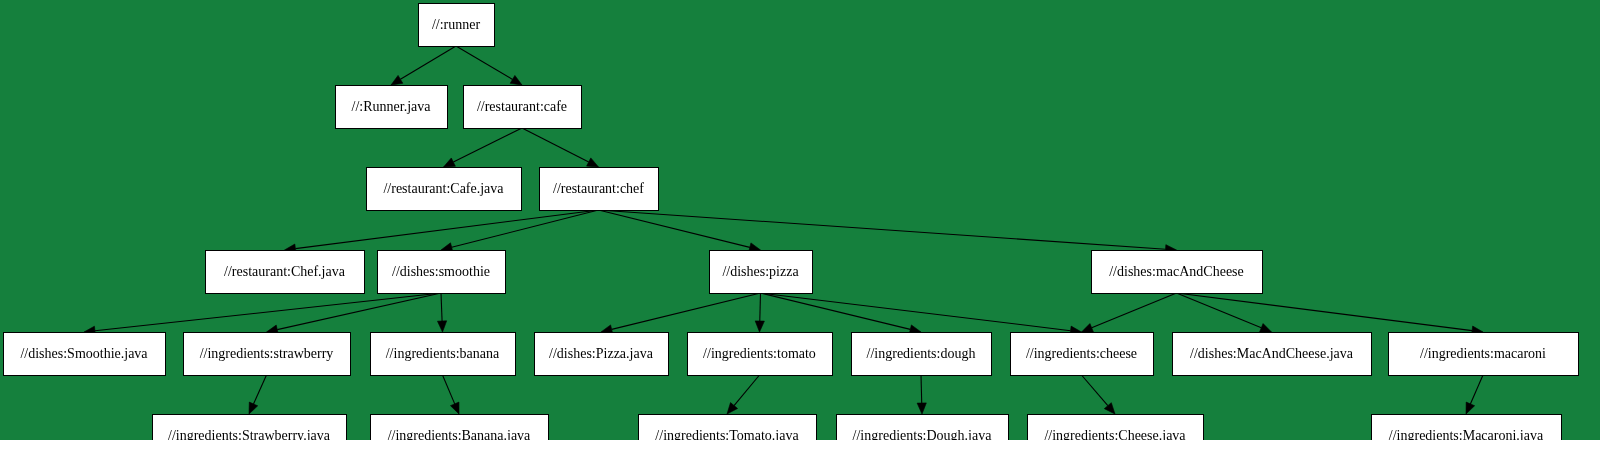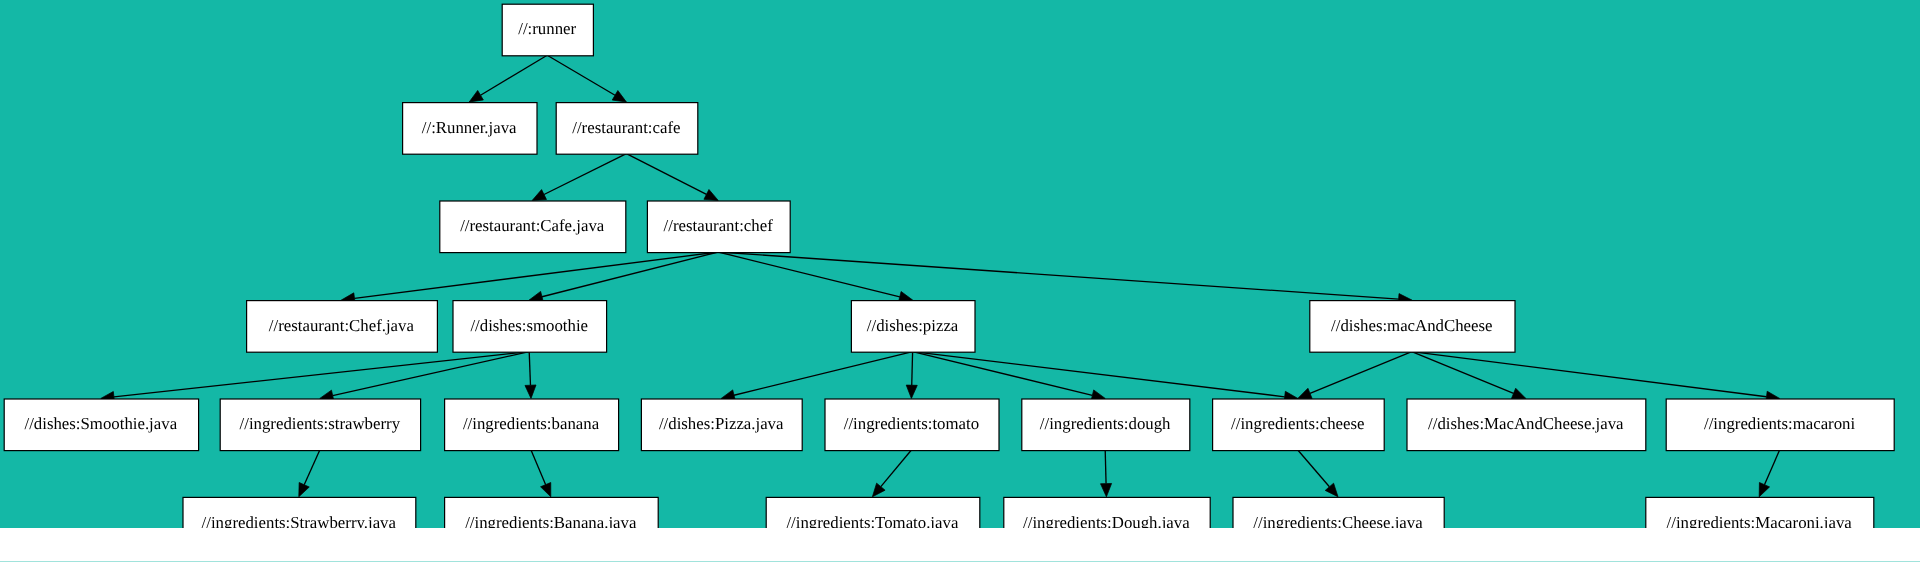--- a/index.html
+++ b/index.html
@@ -4,21 +4,21 @@
 <style>
   html, body {
     margin: 0;
     padding: 0;
     background: #ffffff;
   }
   #graph-root {
     position: relative;
     width: 1600px;
     height: 440px;
-    background: #14b8a6;
+    background: #15803d;
     font-family: "Liberation Serif", "DejaVu Serif", serif;
     overflow: hidden;
   }
   svg#graph-svg {
     position: absolute;
     top: 0;
     left: 0;
     width: 1600px;
     height: 468px;
     display: block;

